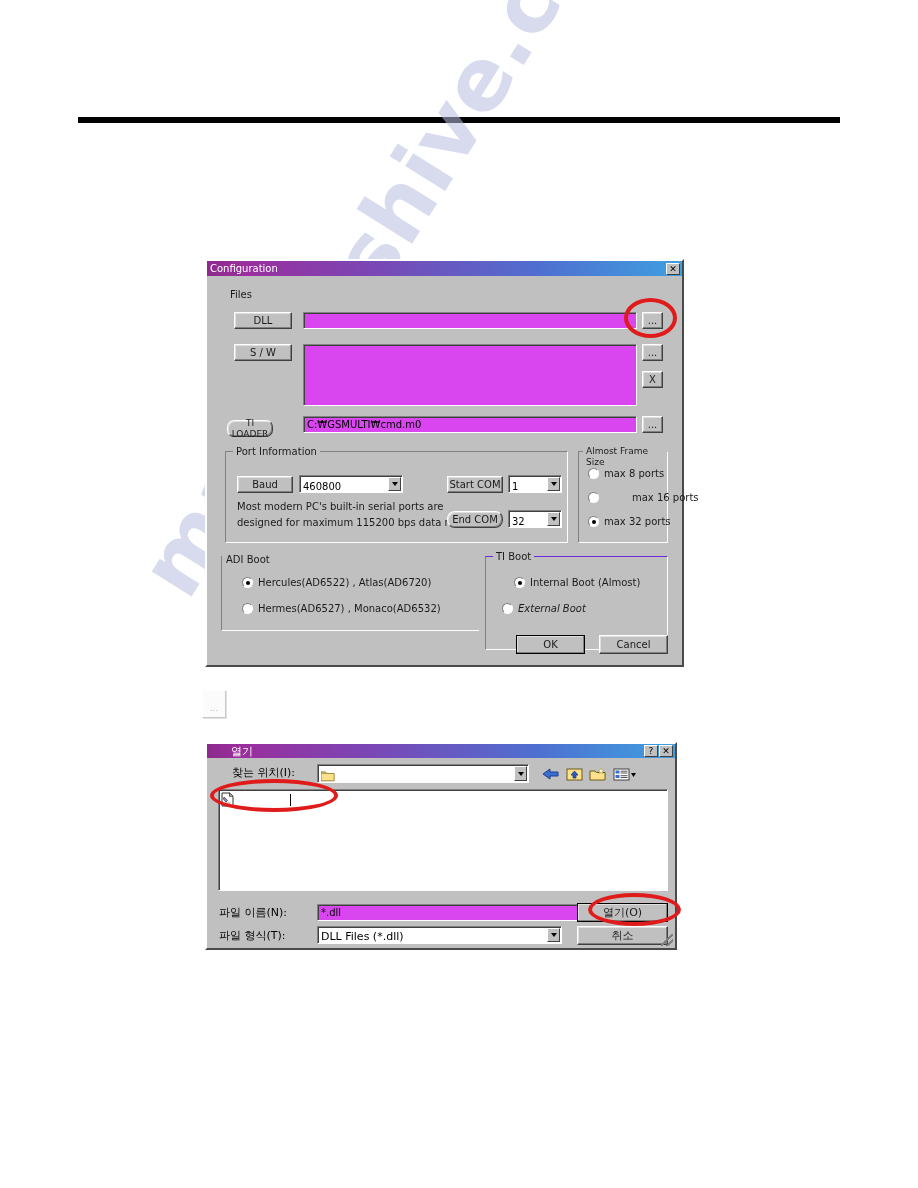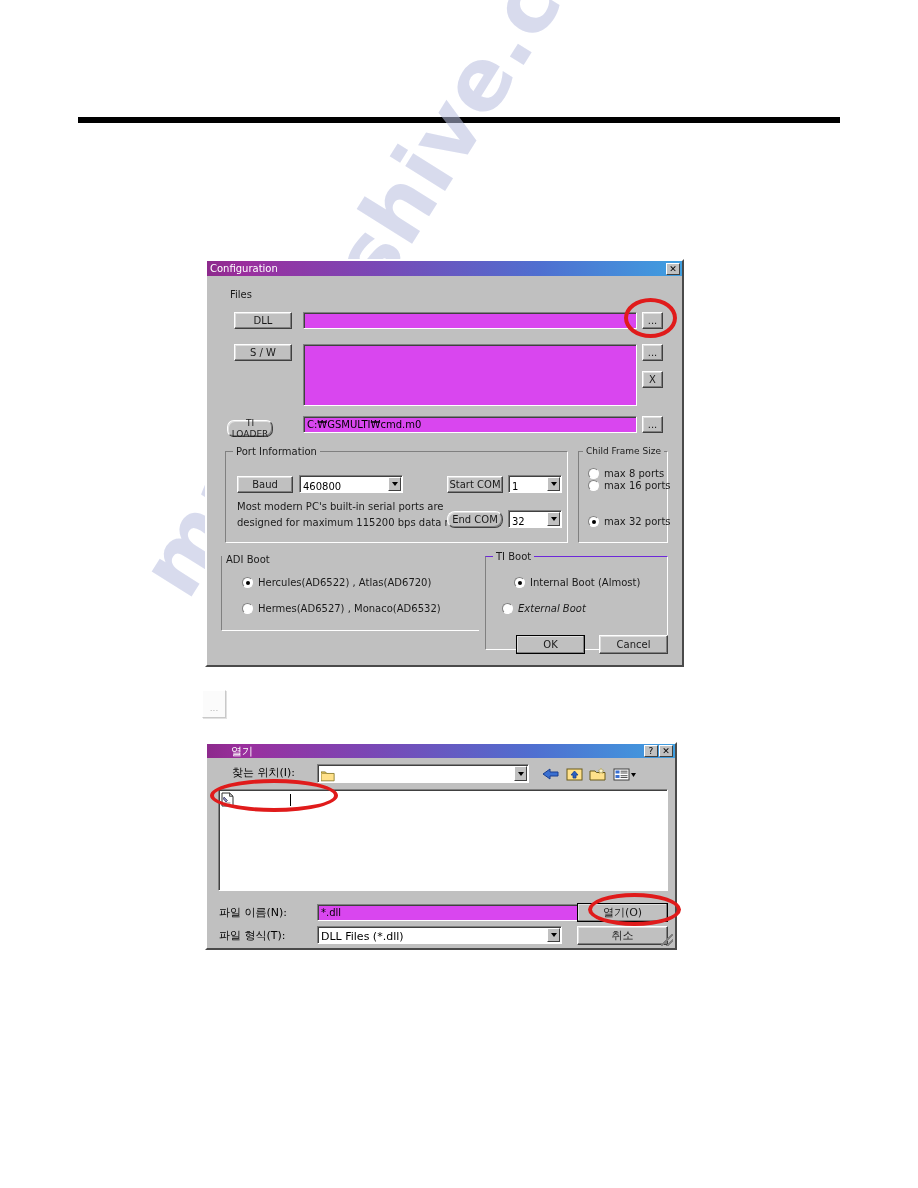--- a/index.html
+++ b/index.html
@@ -393,27 +393,27 @@
 
   <div class="btn" style="position:absolute; left:240px; top:250px; width:56px; height:17px;border-radius:8px;">End COM</div>
   <div class="combo" style="position:absolute; left:301px; top:249px; width:54px; height:18px;">
     <span class="cv">32</span>
     <span class="arrow">
         <span class="arrow-glyph"></span>
       </span>
   </div>
 
   <div class="groupbox" style="left:371px; top:190px; width:90px; height:92px;">
-    <div class="group-label" style="font-size:9px; left:4px;">Child Frame Size</div>
+    <div class="group-label" style="font-size:9px; left:4px;">Almost Frame Size</div>
   </div>
   <div class="radio-row" style="left:381px; top:207px;">
     <span class="radio"></span>
     <span>max 8 ports</span>
   </div>
-  <div class="radio-row" style="left:381px; top:219px;">
+  <div class="radio-row" style="left:381px; top:231px;gap:28px;">
     <span class="radio"></span>
     <span>max 16 ports</span>
   </div>
   <div class="radio-row" style="left:381px; top:255px;">
     <span class="radio checked"></span>
     <span>max 32 ports</span>
   </div>
 
   <div class="groupbox" style="left:14px; top:295px; width:258px; height:75px; border-top:none; border-right:none;">
     <div class="plain-label" style="left:4px; top:-2px;">ADI Boot</div>

